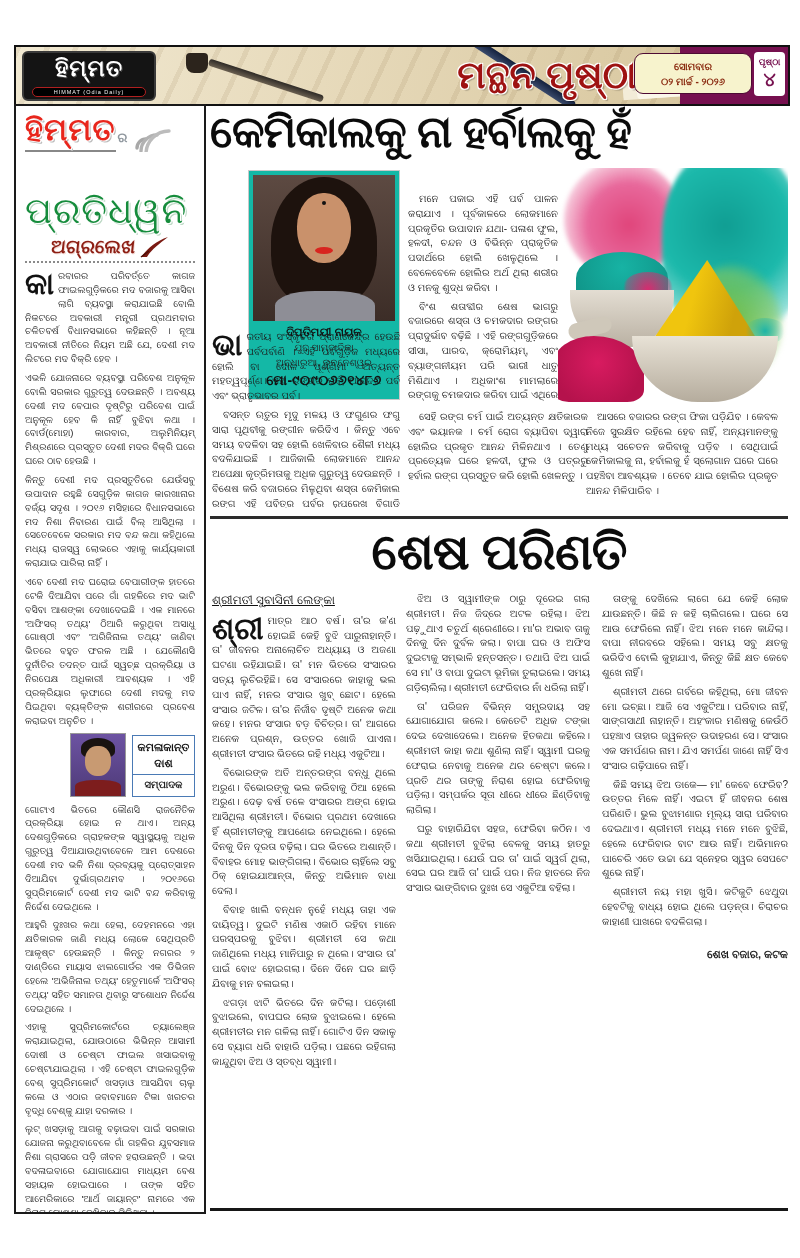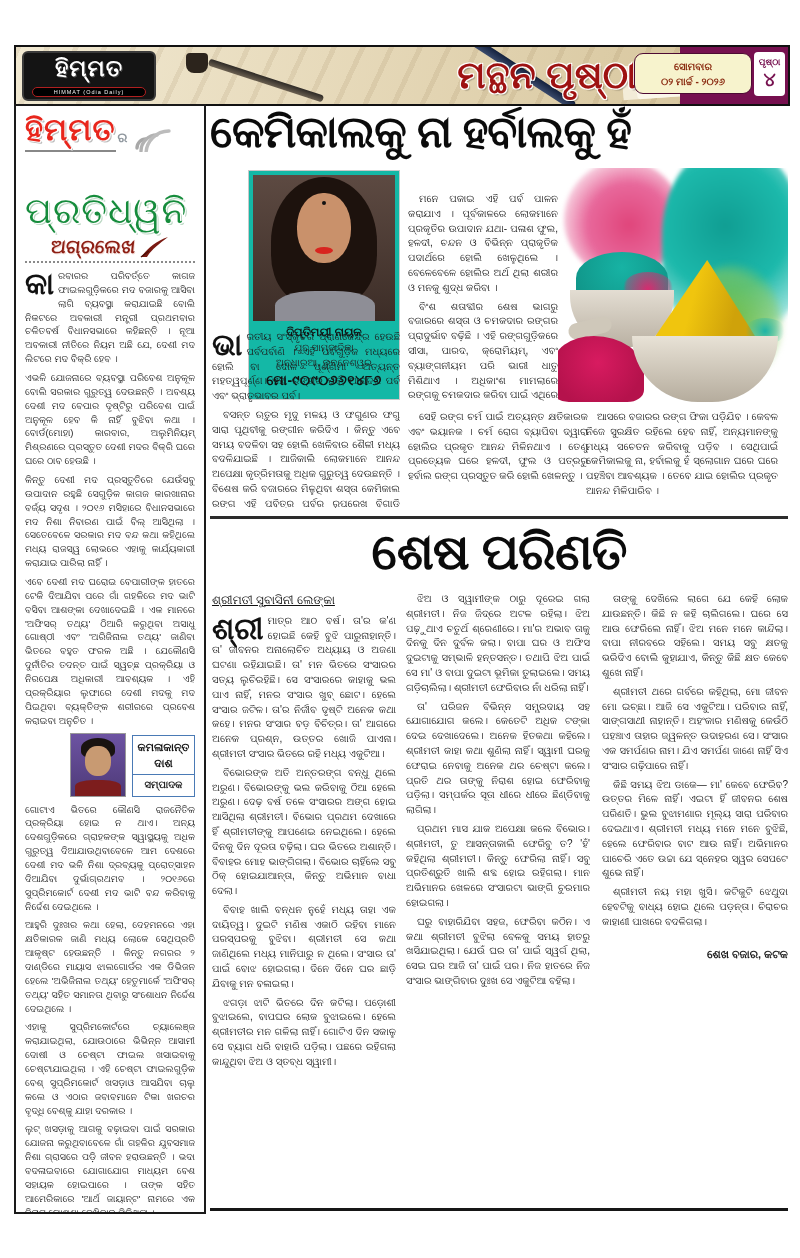--- a/index.html
+++ b/index.html
@@ -260,21 +260,20 @@
     <div>
         <p>ବିଭୋରଙ୍କ ଅତି ଅନ୍ତରଙ୍ଗ ବନ୍ଧୁ ଥିଲେ ଅରୁଣ। ବିଭୋରଙ୍କୁ ଭଲ କରିବାକୁ ଠିଆ ହେଲେ ଅରୁଣ। ଦେଢ଼ ବର୍ଷ ତଳେ ସଂସାରର ଅଙ୍ଗ ହୋଇ ଆସିଥିଲା ଶ୍ରୀମତୀ। ବିଭୋର ପ୍ରଥମ ଦେଖାରେ ହିଁ ଶ୍ରୀମତୀଙ୍କୁ ଆପଣେଇ ନେଇଥିଲେ। ହେଲେ ଦିନକୁ ଦିନ ଦୂରତା ବଢ଼ିଲା। ଘର ଭିତରେ ଅଶାନ୍ତି। ବିବାହର ମୋହ ଭାଙ୍ଗିଗଲା। ବିଭୋର ଚାହିଁଲେ ସବୁ ଠିକ୍ ହୋଇଯାଆନ୍ତା, କିନ୍ତୁ ଅଭିମାନ ବାଧା ଦେଲା।</p>
         <p>ବିବାହ ଖାଲି ବନ୍ଧନ ନୁହେଁ ମଧ୍ୟ ତାହା ଏକ ଦାୟିତ୍ୱ। ଦୁଇଟି ମଣିଷ ଏକାଠି ରହିବା ମାନେ ପରସ୍ପରକୁ ବୁଝିବା। ଶ୍ରୀମତୀ ସେ କଥା ଜାଣିଥିଲେ ମଧ୍ୟ ମାନିପାରୁ ନ ଥିଲେ। ସଂସାର ତା' ପାଇଁ ବୋଝ ହୋଇଗଲା। ଦିନେ ଦିନେ ଘର ଛାଡ଼ି ଯିବାକୁ ମନ ବଳାଇଲା।</p>
         <p>ଝଗଡ଼ା ଝାଟି ଭିତରେ ଦିନ କଟିଲା। ପଡ଼ୋଶୀ ବୁଝାଇଲେ, ବାପଘର ଲୋକ ବୁଝାଇଲେ। ହେଲେ ଶ୍ରୀମତୀର ମନ ଗଳିଲା ନାହିଁ। ଗୋଟିଏ ଦିନ ସକାଳୁ ସେ ବ୍ୟାଗ ଧରି ବାହାରି ପଡ଼ିଲା। ପଛରେ ରହିଗଲା କାନ୍ଦୁଥିବା ଝିଅ ଓ ସ୍ତବ୍ଧ ସ୍ୱାମୀ।</p>
       </div>
   </div>
 
   <div class="col" style="left:406px;top:592px;width:184px;height:612px;">
       <p>ଝିଅ ଓ ସ୍ୱାମୀଙ୍କ ଠାରୁ ଦୂରେଇ ଗଲା ଶ୍ରୀମତୀ। ନିଜ ଜିଦ୍‌ରେ ଅଟଳ ରହିଲା। ଝିଅ ପଢ଼ୁଥାଏ ଚତୁର୍ଥ ଶ୍ରେଣୀରେ। ମା'ର ଅଭାବ ତାକୁ ଦିନକୁ ଦିନ ଦୁର୍ବଳ କଲା। ବାପା ଘର ଓ ଅଫିସ ଦୁଇଟାକୁ ସମ୍ଭାଳି ହନ୍ତସନ୍ତ। ତଥାପି ଝିଅ ପାଇଁ ସେ ମା' ଓ ବାପା ଦୁଇଟା ଭୂମିକା ତୁଲାଇଲେ। ସମୟ ଗଡ଼ିଚାଲିଲା। ଶ୍ରୀମତୀ ଫେରିବାର ନାଁ ଧରିଲା ନାହିଁ।</p>
       <p>ତା' ପରିଜନ ବିଭିନ୍ନ ସମ୍ପ୍ରଦାୟ ସହ ଯୋଗାଯୋଗ କଲେ। କେତେଟି ଅଧିକ ଟଙ୍କା ଦେଇ ଦେଖାଦେଲେ। ଅନେକ ହିତକଥା କହିଲେ। ଶ୍ରୀମତୀ କାହା କଥା ଶୁଣିଲା ନାହିଁ। ସ୍ୱାମୀ ଘରକୁ ଫେରାଇ ନେବାକୁ ଅନେକ ଥର ଚେଷ୍ଟା କଲେ। ପ୍ରତି ଥର ତାଙ୍କୁ ନିରାଶ ହୋଇ ଫେରିବାକୁ ପଡ଼ିଲା। ସମ୍ପର୍କର ସୂତା ଧୀରେ ଧୀରେ ଛିଣ୍ଡିବାକୁ ଲାଗିଲା।</p>
-      <p>ପ୍ରଥମ ମାସ ଯାକ ଅପେକ୍ଷା କଲେ ବିଭୋର। ଶ୍ରୀମତୀ, ତୁ ଆସନ୍ତାକାଲି ଫେରିବୁ ତ? 'ହଁ' କହିଥିଲା ଶ୍ରୀମତୀ। କିନ୍ତୁ ଫେରିଲା ନାହିଁ। ସବୁ ପ୍ରତିଶ୍ରୁତି ଖାଲି ଶବ୍ଦ ହୋଇ ରହିଗଲା। ମାନ ଅଭିମାନର ଖେଳରେ ସଂସାରଟା ଭାଙ୍ଗି ଚୁରମାର ହୋଇଗଲା।</p>
       <p>ଘରୁ ବାହାରିଯିବା ସହଜ, ଫେରିବା କଠିନ। ଏ କଥା ଶ୍ରୀମତୀ ବୁଝିଲା ବେଳକୁ ସମୟ ହାତରୁ ଖସିଯାଇଥିଲା। ଯେଉଁ ଘର ତା' ପାଇଁ ସ୍ୱର୍ଗ ଥିଲା, ସେଇ ଘର ଆଜି ତା' ପାଇଁ ପର। ନିଜ ହାତରେ ନିଜ ସଂସାର ଭାଙ୍ଗିବାର ଦୁଃଖ ସେ ଏକୁଟିଆ ବହିଲା।</p>
     </div>
 
   <div class="col" style="left:602px;top:592px;width:186px;height:612px;">
     <div>
         <p>ତାଙ୍କୁ ଦେଖିଲେ ଲାଗେ ଯେ କେହି ଲୋକ ଯାଉଛନ୍ତି। କିଛି ନ କହି ଚାଲିଗଲେ। ଘରେ ସେ ଆଉ ଫେରିଲେ ନାହିଁ। ଝିଅ ମନେ ମନେ କାନ୍ଦିଲା। ବାପା ନୀରବରେ ସହିଲେ। ସମୟ ସବୁ କ୍ଷତକୁ ଭରିଦିଏ ବୋଲି କୁହାଯାଏ, କିନ୍ତୁ କିଛି କ୍ଷତ କେବେ ଶୁଖେ ନାହିଁ।</p>
         <p>ଶ୍ରୀମତୀ ଥରେ ଗର୍ବରେ କହିଥିଲା, ମୋ ଜୀବନ ମୋ ଇଚ୍ଛା। ଆଜି ସେ ଏକୁଟିଆ। ପରିବାର ନାହିଁ, ସାଙ୍ଗସାଥୀ ନାହାନ୍ତି। ଅହଂକାର ମଣିଷକୁ କେଉଁଠି ପହଞ୍ଚାଏ ତାହାର ଜ୍ୱଳନ୍ତ ଉଦାହରଣ ସେ। ସଂସାର ଏକ ସମର୍ପଣର ନାମ। ଯିଏ ସମର୍ପଣ ଜାଣେ ନାହିଁ ସିଏ ସଂସାର ଗଢ଼ିପାରେ ନାହିଁ।</p>
         <p>କିଛି ସମୟ ଝିଅ ଡାକେ— ମା' କେବେ ଫେରିବ? ଉତ୍ତର ମିଳେ ନାହିଁ। ଏଇଟା ହିଁ ଜୀବନର ଶେଷ ପରିଣତି। ଭୁଲ ବୁଝାମଣାର ମୂଲ୍ୟ ସାରା ପରିବାର ଦେଇଥାଏ। ଶ୍ରୀମତୀ ମଧ୍ୟ ମନେ ମନେ ବୁଝିଛି, ହେଲେ ଫେରିବାର ବାଟ ଆଉ ନାହିଁ। ଅଭିମାନର ପାଚେରି ଏତେ ଉଚ୍ଚା ଯେ ସ୍ନେହର ସ୍ୱର ସେପଟେ ଶୁଭେ ନାହିଁ।</p>
         <p>ଶ୍ରୀମତୀ ନୟ ମହା ଖୁସି। କଟିକୁଟି ଝେଥୁଦା ହେବଟିକୁ ବାଧ୍ୟ ହୋଇ ଥିଲେ ପଡ଼ନ୍ତା। ଚିରାଚର କାହାଣୀ ପାଖରେ ବଦଳିଗଲା।</p>
       </div>

